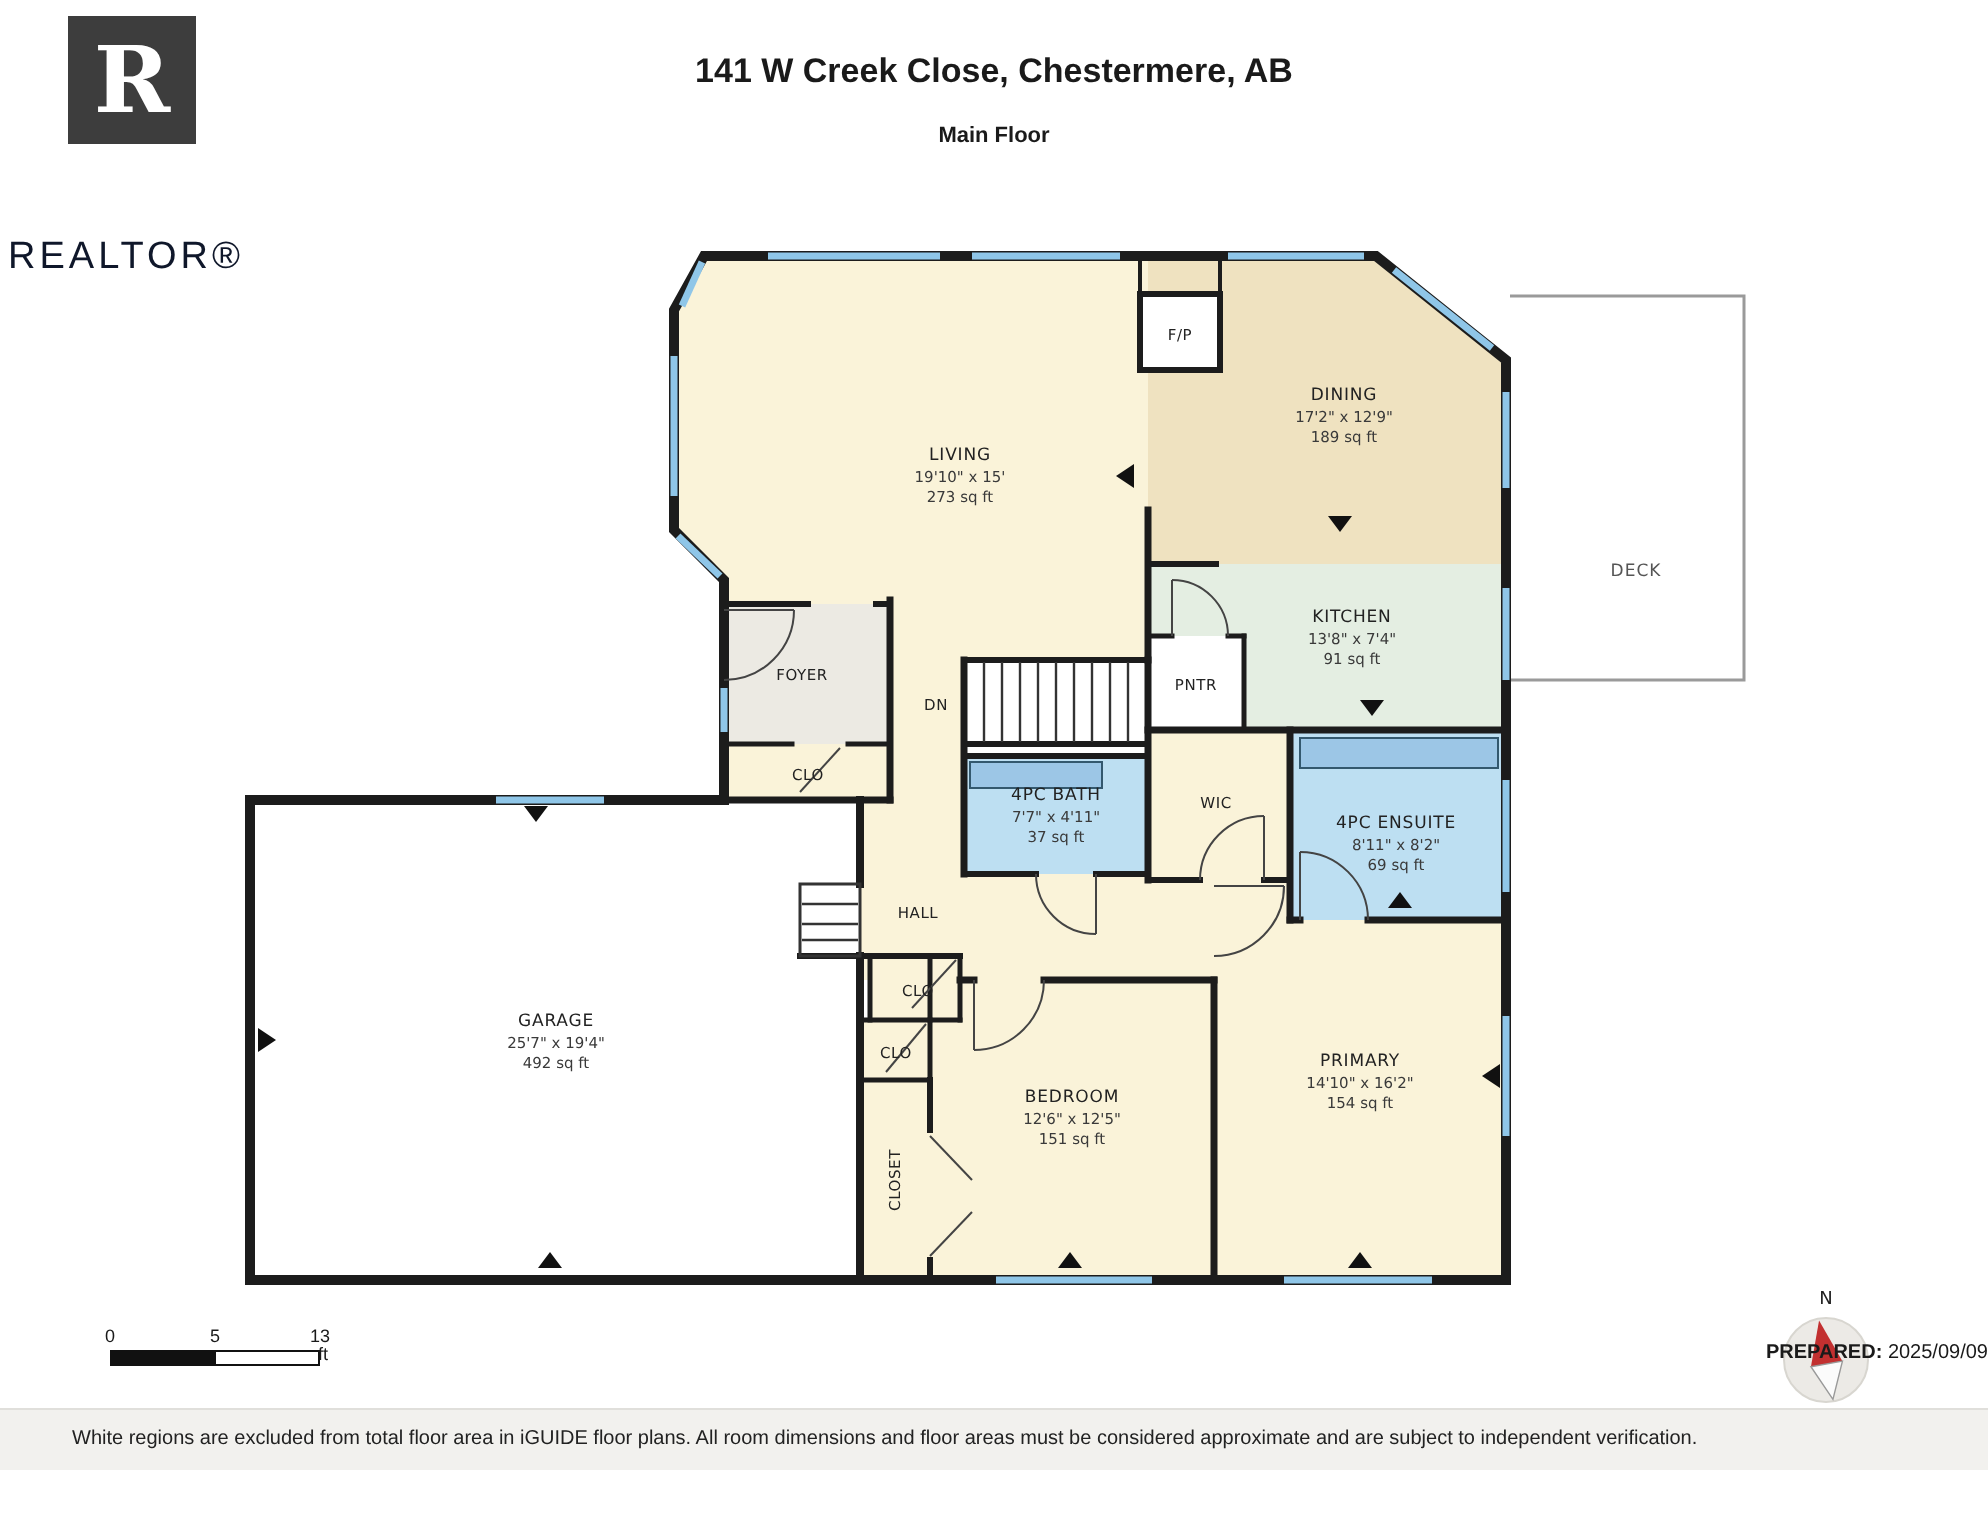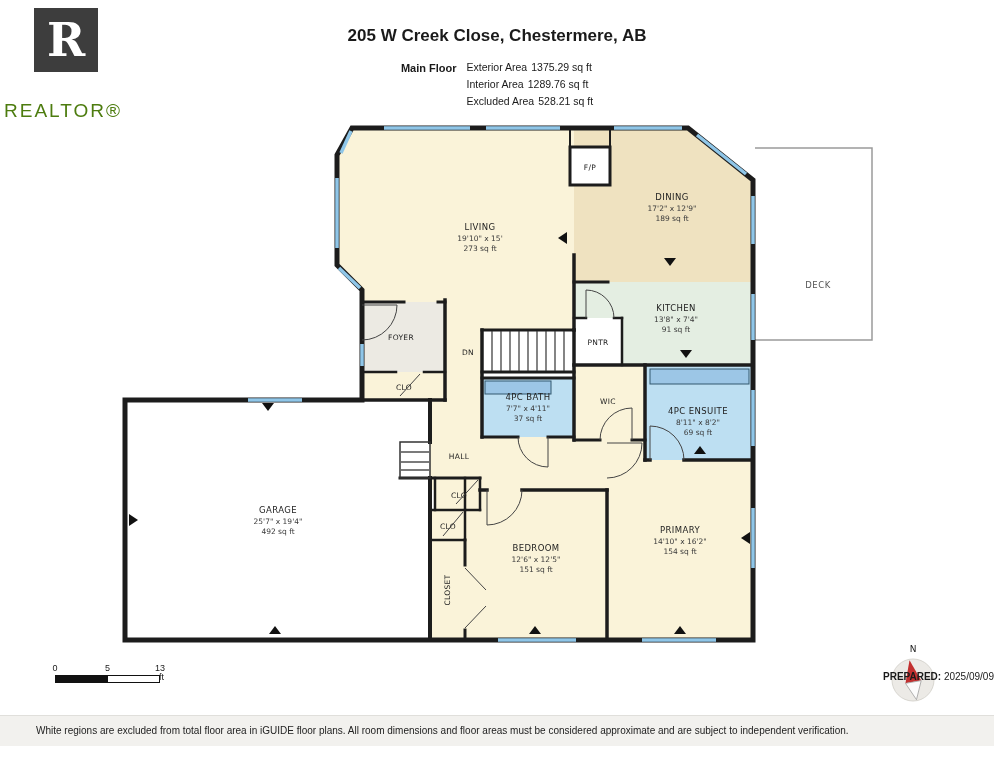--- a/index.html
+++ b/index.html
@@ -3,21 +3,21 @@
 <meta charset="utf-8">
 <style>
   html,body{margin:0;padding:0;}
   body{width:994px;height:768px;background:#fff;position:relative;overflow:hidden;
        font-family:"Liberation Sans",sans-serif;color:#1a1a1a;}
   
   .logo-square{left:34px;top:8px;width:64px;height:64px;background:#3d3d3d;
 from a    display:flex;align-items:center;justify-content:center;}
   .logo-square{position:absolute;display:flex;align-items:center;justify-content:center;}
   .logo-square span{color:#fff;font-family:"DejaVu Serif",serif;font-weight:bold;font-size:46px;line-height:1;}
-  .logo-text{position:absolute;left:4px;top:100px;font-size:19px;letter-spacing:2px;color:#4d7c0f;}
+  .logo-text{position:absolute;left:4px;top:118px;font-size:19px;letter-spacing:2px;color:#0f172a;}
   
   .page-title{position:absolute;left:0;right:0;top:26px;text-align:center;
       font-size:17px;font-weight:bold;}
   .area-info{position:absolute;left:0;right:0;top:60px;display:flex;justify-content:center;gap:10px;}
   .floor-label{font-size:11px;font-weight:bold;padding-top:2px;}
   .area-lines{display:flex;flex-direction:column;gap:3px;}
   .area-line{font-size:10.5px;line-height:14px;}
   .area-line .lbl{margin-right:4px;}
   
   svg.plan{position:absolute;left:0;top:0;}
@@ -30,45 +30,34 @@
   .scalebar{position:absolute;left:55px;top:663px;width:105px;height:32px;font-size:9px;}
   .scalebar .nums{position:relative;height:11px;}
   .scalebar .nums span{position:absolute;transform:translateX(-50%);}
   .scalebar .bar{height:6px;border:1px solid #111;display:flex;margin-top:1px;}
   .scalebar .seg1{width:50%;background:#111;}
   .scalebar .seg2{width:50%;background:#fff;}
   .scalebar .unit{position:absolute;right:-4px;top:9px;}
   .prepared{position:absolute;left:0;right:0;top:671px;text-align:right;font-size:10px;}
   .prepared .plbl{font-weight:bold;}
   .disclaimer{position:absolute;left:0;right:0;top:704px;height:30px;background:#f2f1ee;
-      border-top:1px solid #e0dfdb;font-size:10px;line-height:30px;padding-left:36px;color:#222;margin-top:11px;}
+      border-top:1px solid #e0dfdb;font-size:10px;line-height:30px;padding-left:36px;color:#222;}
 </style>
 </head>
 <body>
 
 <div class="logo-square">
   <span>R</span>
 </div>
 <div class="logo-text">REALTOR®</div>
 
-<div class="page-title">205 W Creek Close, Chestermere, AB</div>
+<div class="page-title">141 W Creek Close, Chestermere, AB</div>
 
 <div class="area-info">
   <div class="floor-label">Main Floor</div>
-  <div class="area-lines">
-    <div class="area-line">
-      <span class="lbl">Exterior Area</span><span>1375.29 sq ft</span>
-    </div>
-    <div class="area-line">
-      <span class="lbl">Interior Area</span><span>1289.76 sq ft</span>
-    </div>
-    <div class="area-line">
-      <span class="lbl">Excluded Area</span><span>528.21 sq ft</span>
-    </div>
-  </div>
 </div>
 
 <svg class="plan" width="994" height="768" viewBox="0 0 994 768">
 
   <g>
     <polyline points="755,148 872,148 872,340 755,340" fill="none" stroke="#9a9a9a" stroke-width="1.5"></polyline>
   </g>
 
   <g stroke="none">
     <polygon points="337,155 352,128 574,128 574,330 482,330 482,437 445,437 445,302 362,302 362,290 337,265" fill="#FAF3D9"></polygon>

